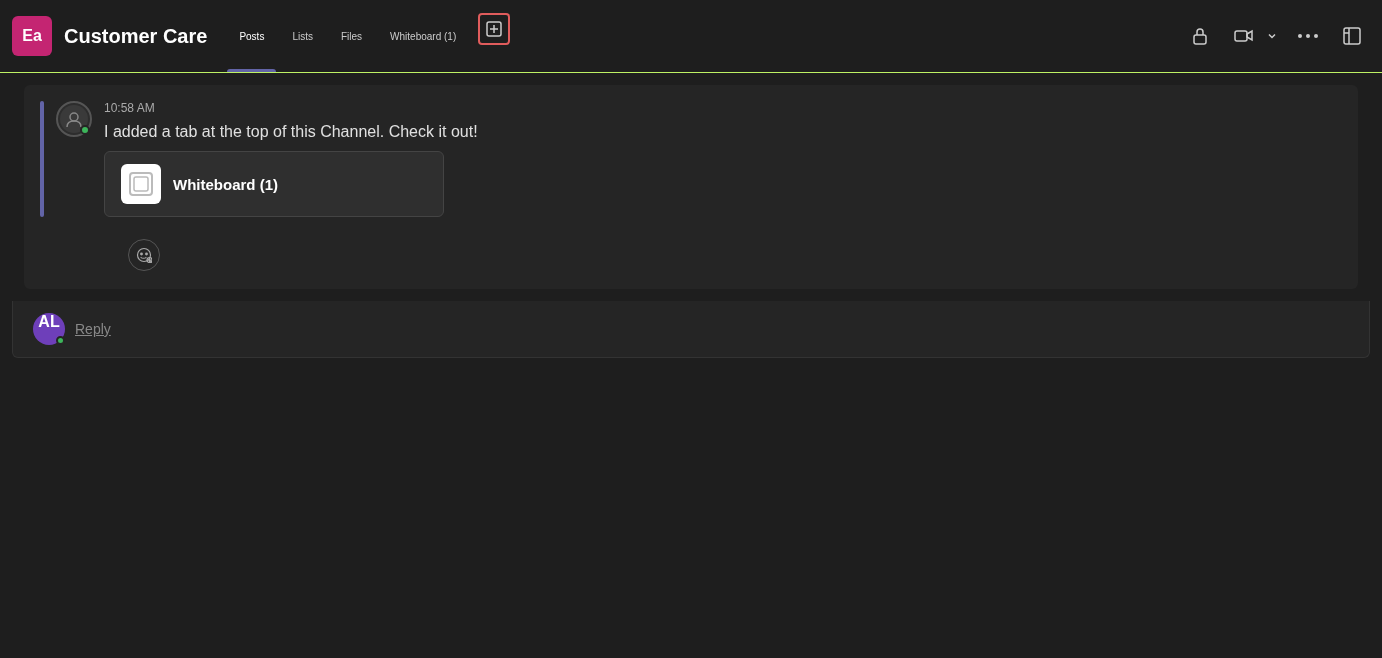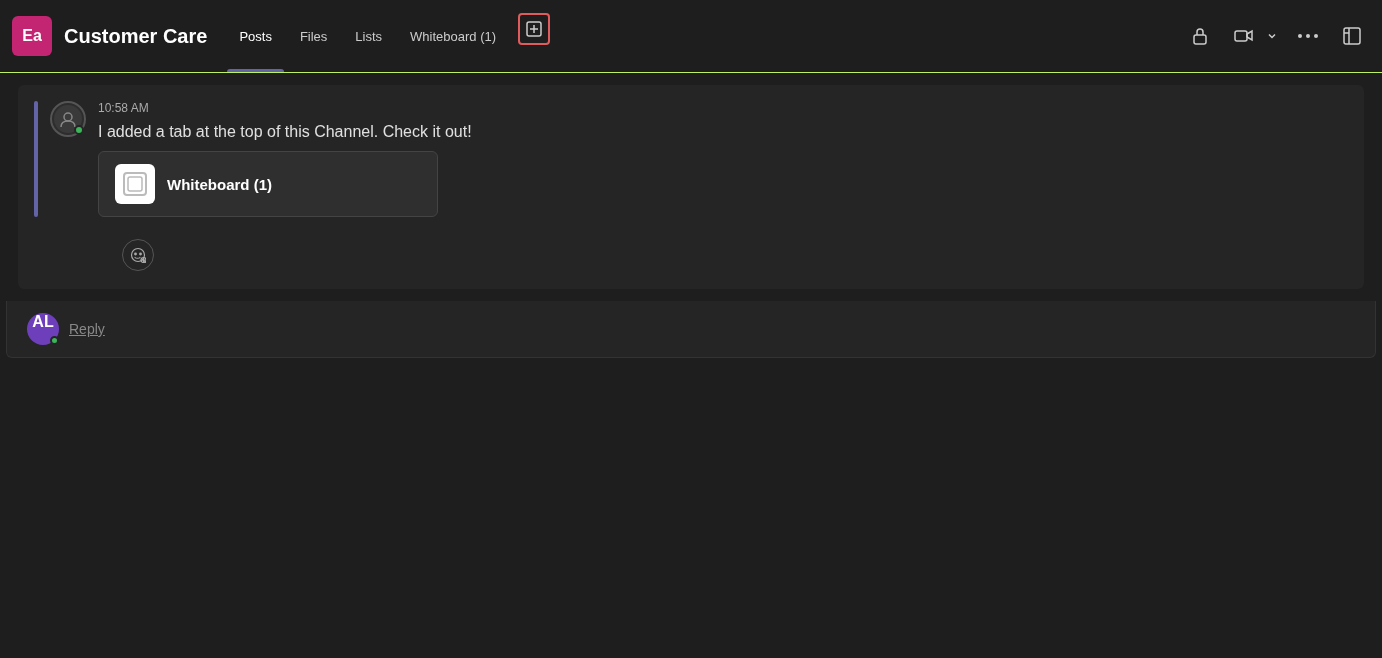--- a/index.html
+++ b/index.html
@@ -52,21 +52,21 @@
       gap: 4px;
     }
 
     .nav-tab {
       display: flex;
       align-items: center;
       padding: 0 12px;
       height: 100%;
       cursor: pointer;
       color: #ccc;
-      font-size: 13px;
+      font-size: 10px;
       position: relative;
       white-space: nowrap;
       user-select: none;
     }
 
     .nav-tab.active {
       color: #fff;
     }
 
     .nav-tab.active::after {
@@ -324,24 +324,24 @@
   <div class="team-icon">
     <span>Ea</span>
   </div>
   <span class="channel-name">Customer Care</span>
 
   <nav class="nav-tabs">
     <div class="nav-tab active">
       <span>Posts</span>
     </div>
     <div class="nav-tab">
+      <span>Lists</span>
+    </div>
+    <div class="nav-tab">
       <span>Files</span>
-    </div>
-    <div class="nav-tab">
-      <span>Lists</span>
     </div>
     <div class="nav-tab">
       <span>Whiteboard (1)</span>
     </div>
     <div class="add-tab-btn">
       <svg viewBox="0 0 16 16" fill="none" stroke="#ccc" stroke-width="1.5">
         <rect x="1" y="1" width="14" height="14" rx="2"></rect>
         <line x1="8" y1="4" x2="8" y2="12"></line>
         <line x1="4" y1="8" x2="12" y2="8"></line>
       </svg>
@@ -382,21 +382,21 @@
       <svg width="20" height="20" viewBox="0 0 20 20" fill="none" stroke="#ccc" stroke-width="1.5">
         <rect x="2" y="2" width="16" height="16" rx="2"></rect>
         <path d="M7 2v16M2 7h5"></path>
       </svg>
     </div>
   </div>
 </div>
 
 <div class="main">
 
-  <div style="margin: 6px;">
+  <div style="margin: 12px;">
 
     <div class="message-container">
       <div class="message-row">
         <div class="accent-bar"></div>
         <div class="avatar">
           <div class="avatar-inner">
             <svg width="20" height="20" viewBox="0 0 20 20" fill="none">
               <circle cx="10" cy="8" r="4" stroke="#888" stroke-width="1.5"></circle>
               <path d="M3 18c0-4 3-6 7-6s7 2 7 6" stroke="#888" stroke-width="1.5"></path>
             </svg>

